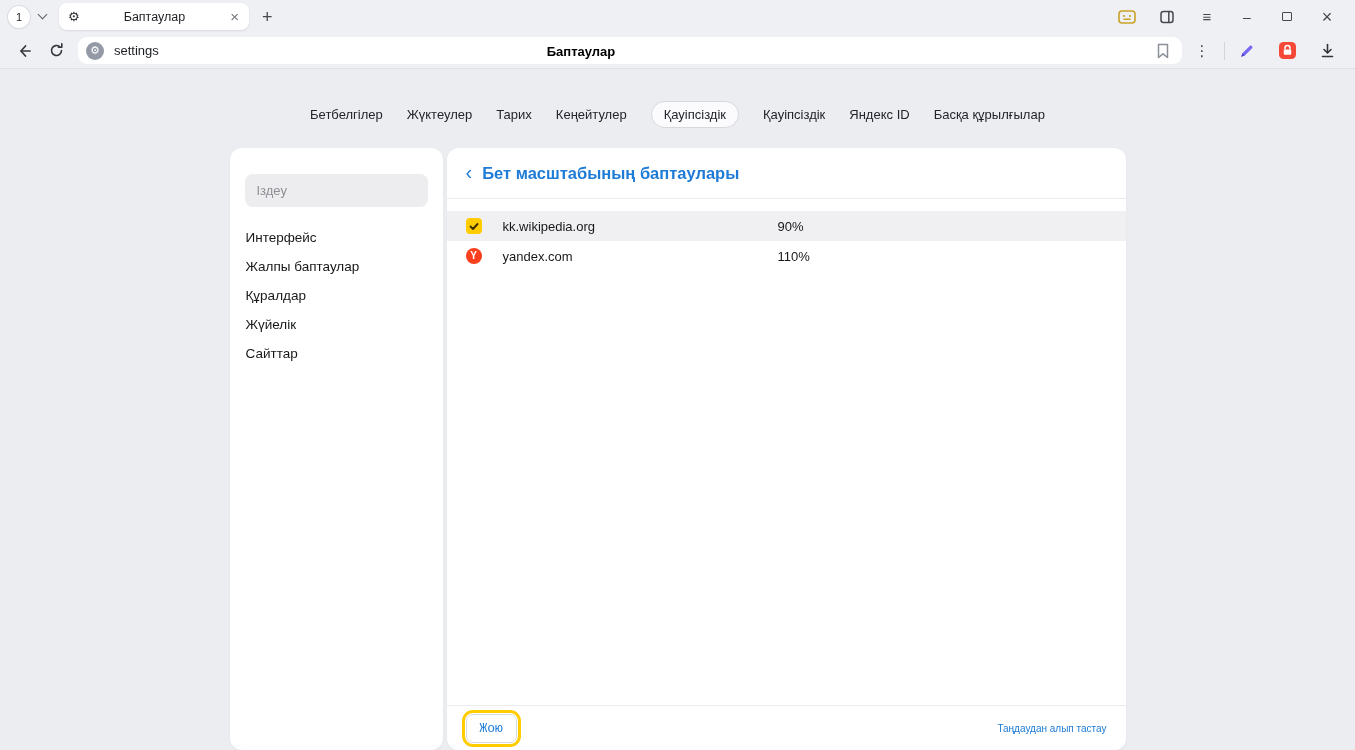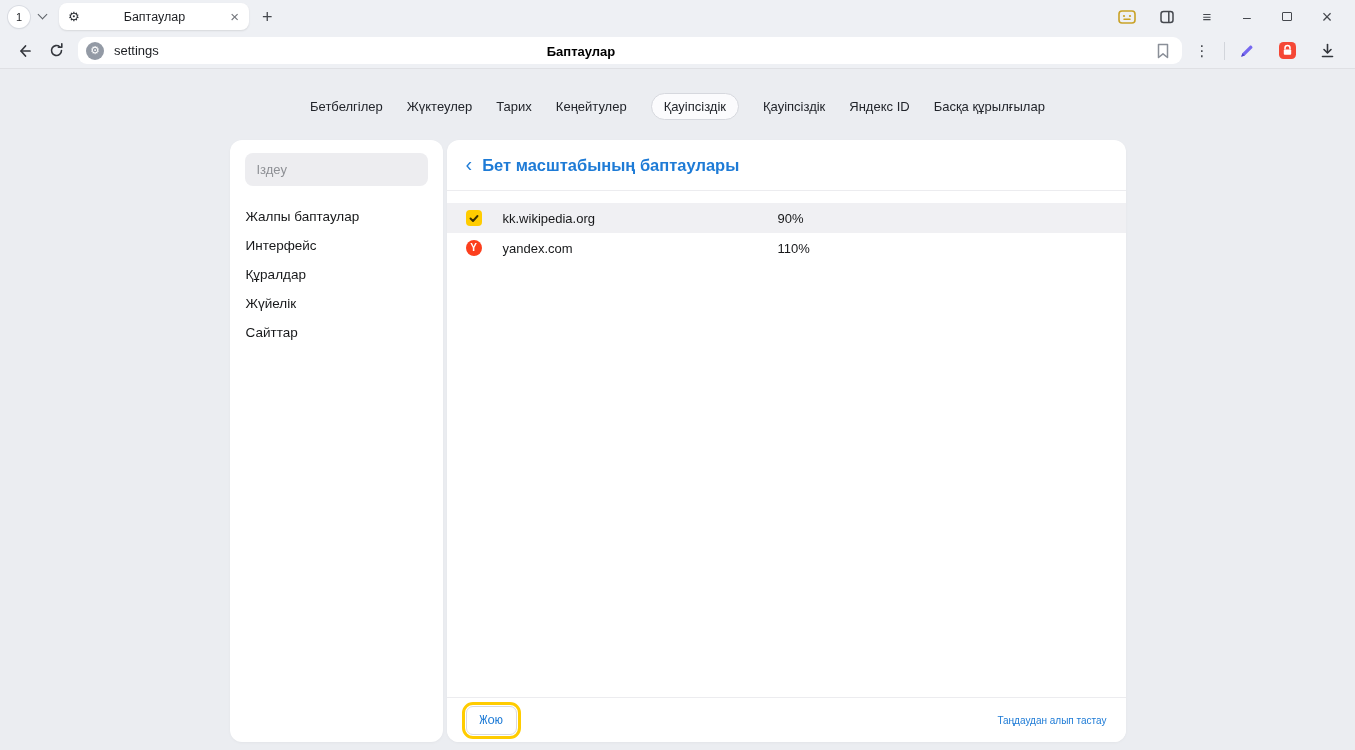--- a/index.html
+++ b/index.html
@@ -28,31 +28,31 @@
   .urlfield{flex:1;height:27px;background:#fff;border-radius:9px;display:flex;align-items:center;padding:0 12px 0 8px;position:relative;margin-left:6px;cursor:text}
   .site-badge{width:18px;height:18px;border-radius:50%;background:#939aa5;color:#fff;font-size:11px;display:grid;place-items:center;line-height:1;flex:none}
   .url-text{margin-left:10px;font-size:13px;color:#1d1f23}
   .page-title{position:absolute;left:503px;top:50%;transform:translate(-50%,-50%);font-size:13px;font-weight:bold;color:#000;pointer-events:none;white-space:nowrap}
   .bookmark{position:absolute;right:12px;top:50%;transform:translateY(-50%);cursor:pointer;display:flex}
   .dots{font-size:15px;color:#45484e;line-height:1}
   .abar-div{width:1px;height:18px;background:#d2d5db;margin:0 2px;flex:none}
   .acell2{width:40px;height:35px;display:flex;justify-content:center;align-items:center;cursor:pointer;flex:none}
 
   
-  .content{height:640px;background:#ebedf1;padding-top:24px}
+  .content{height:640px;background:#ebedf1;padding-top:32px}
   .navtabs{display:flex;justify-content:center;align-items:center;gap:24px;height:28px;margin-bottom:20px;font-size:13px;color:#22252b}
   .navtab{cursor:pointer;padding:5px 0;white-space:nowrap}
   .navtab.active{background:#fbfbfd;border:1px solid #d6d8de;border-radius:15px;padding:5px 12px}
 
   .cards{display:flex;justify-content:center;gap:4px}
   .card{background:#fff;border-radius:12px;box-shadow:0 1px 3px rgba(0,0,0,.04)}
 
   
   .sidebar-card{width:213px;height:602px;padding-top:10px}
-  .search{display:block;width:183px;margin:3px auto;height:33px;background:#ededf0;border:none;border-radius:8px;padding:0 12px;font-size:13px;font-family:inherit;color:#333;outline:none}
+  .search{display:block;width:183px;margin:16px auto;height:33px;background:#ededf0;border:none;border-radius:8px;padding:0 12px;font-size:13px;font-family:inherit;color:#333;outline:none}
   .search::placeholder{color:#8e9095}
   .side-items{margin-top:16px}
   .side-item{height:29px;display:flex;align-items:center;padding:0 16px;font-size:13.5px;color:#17181a;cursor:pointer}
 
   
   .main-card{width:679px;height:602px;position:relative;overflow:hidden}
   .main-header{height:51px;display:flex;align-items:center;gap:10px;padding:0 19px;border-bottom:1px solid #ececef}
   .back-ch{color:#1e7bd6;font-size:20px;line-height:1;cursor:pointer;margin-top:-3px}
   .main-title{color:#1e7bd6;font-size:16.5px;font-weight:bold}
   .rows{margin-top:12px}
@@ -172,22 +172,22 @@
     <div class="navtab">Қауіпсіздік</div>
     <div class="navtab">Яндекс ID</div>
     <div class="navtab">Басқа құрылғылар</div>
   </nav>
 
   <div class="cards">
 
     <aside class="card sidebar-card">
       <input class="search" type="text" placeholder="Іздеу" style="">
       <div class="side-items">
+        <div class="side-item">Интерфейс</div>
         <div class="side-item">Жалпы баптаулар</div>
-        <div class="side-item">Интерфейс</div>
         <div class="side-item">Құралдар</div>
         <div class="side-item">Жүйелік</div>
         <div class="side-item">Сайттар</div>
       </div>
     </aside>
 
     <section class="card main-card">
       <header class="main-header">
         <span class="back-ch">‹</span>
         <h1 class="main-title">Бет масштабының баптаулары</h1>

